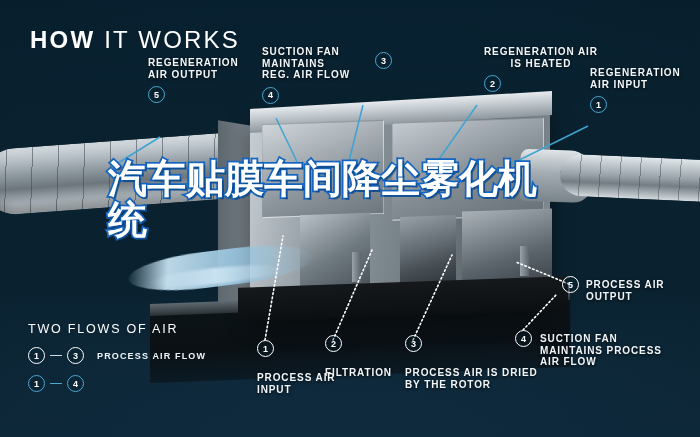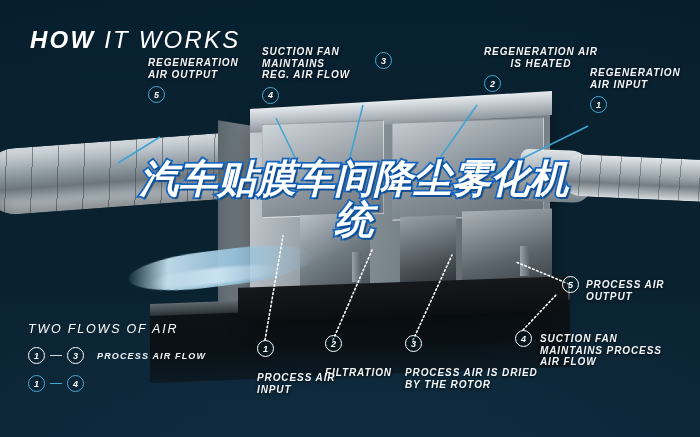--- a/index.html
+++ b/index.html
@@ -1,21 +1,20 @@
 <!DOCTYPE html>
 <html><head>
 <meta charset="utf-8">
 <style>
   html,body{margin:0;padding:0;background:#0a2230;}
   #stage{
     position:relative;width:700px;height:437px;overflow:hidden;
     background:#0a2230;
     font-family:"Liberation Sans","DejaVu Sans",sans-serif;
     color:#ffffff;
-    font-style:italic;
     -webkit-font-smoothing:antialiased;
   }
   
   .bg-wash{
     position:absolute;inset:0;
     background:
       radial-gradient(120% 90% at 50% 55%, rgba(40,74,95,.55) 0%, rgba(12,38,53,0) 62%),
       linear-gradient(180deg,#082030 0%,#0a2433 42%,#113044 72%,#0d2troke 100%),
       linear-gradient(180deg,#082030 0%,#0a2433 42%,#123347 76%,#0c2troke 100%);
     background-color:#0a2230;
@@ -184,21 +183,21 @@
     width:12px;height:0;border-top:1.5px solid #cfd9e0;margin:0 5px;
   }
   .legend-row .dash.blue{border-top-color:#4aa8d4;}
   .legend-row .ltext{
     margin-left:13px;font-size:9px;font-weight:700;letter-spacing:1.15px;color:#eef4f7;
   }
 
   
   .cn-wrap{
     position:absolute;left:108px;top:158px;width:492px;
-    text-align:center;
+    text-align:left;
   }
   .cn-line{
     font-family:"DejaVu Sans","Liberation Sans",sans-serif;
     font-size:39px;font-weight:700;line-height:41px;
     color:#ffffff;letter-spacing:0px;
     -webkit-text-stroke:3.5px #1565c0;
     paint-order:stroke fill;
     text-shadow:
       0 0 1px #1565c0,
       2px 2px 0 rgba(10,60,110,.55);

